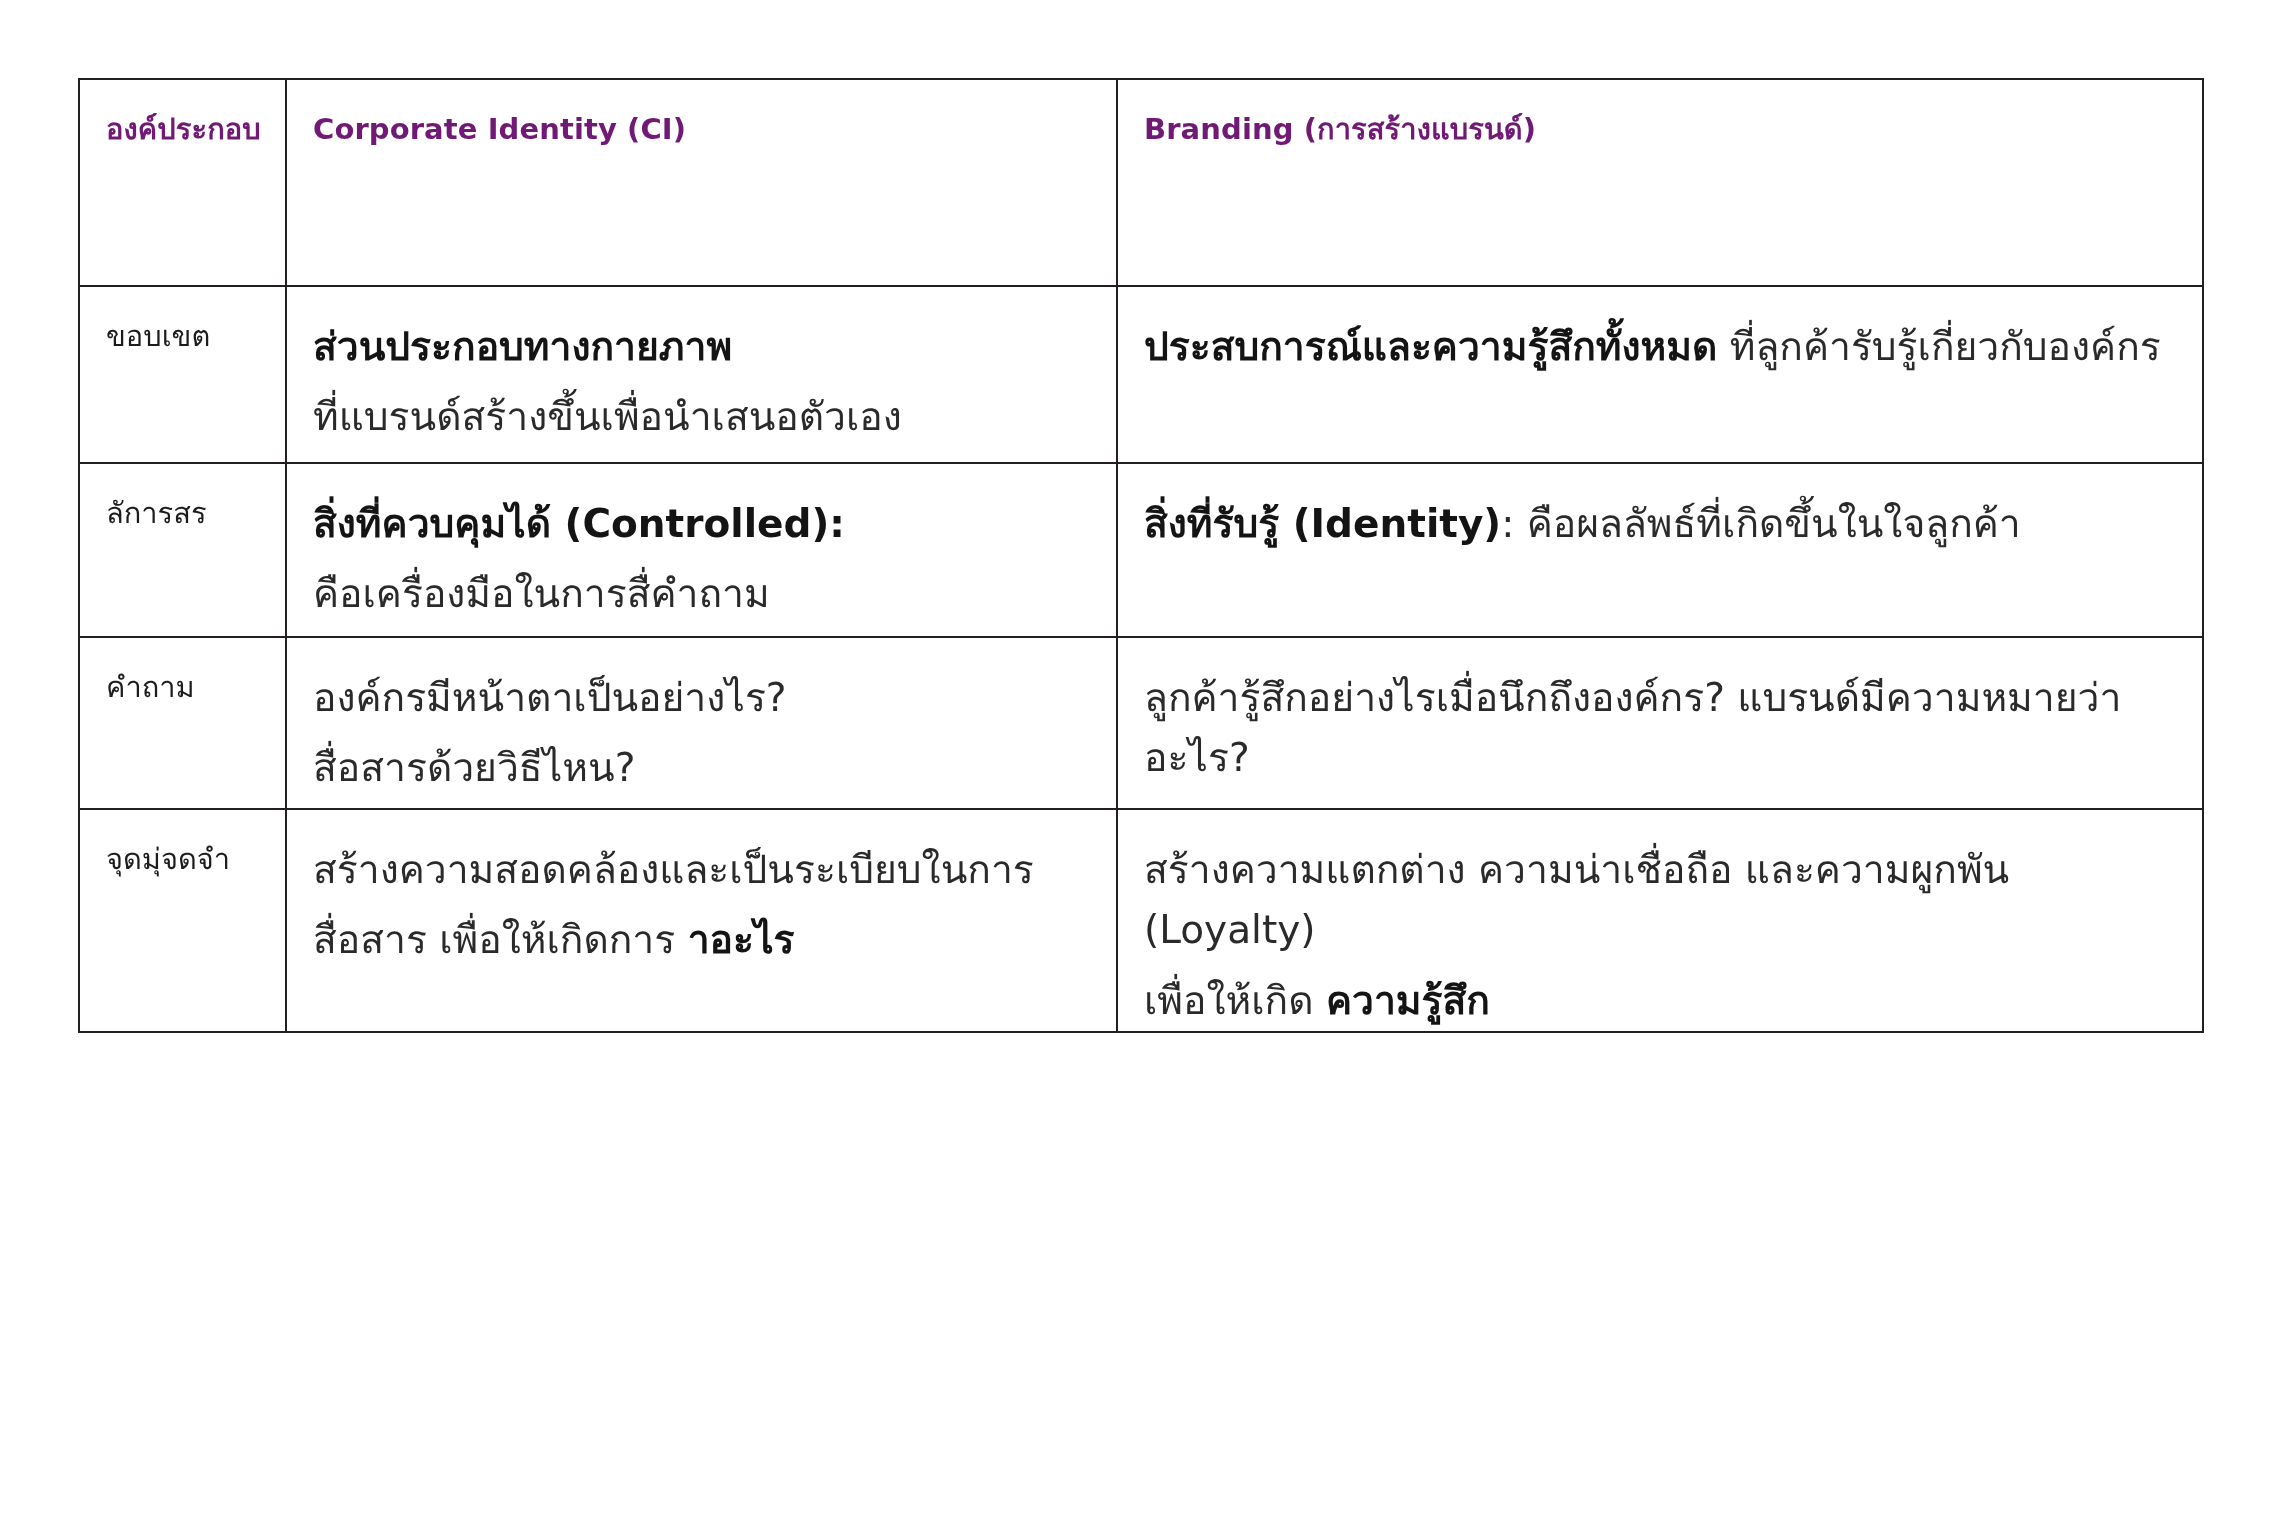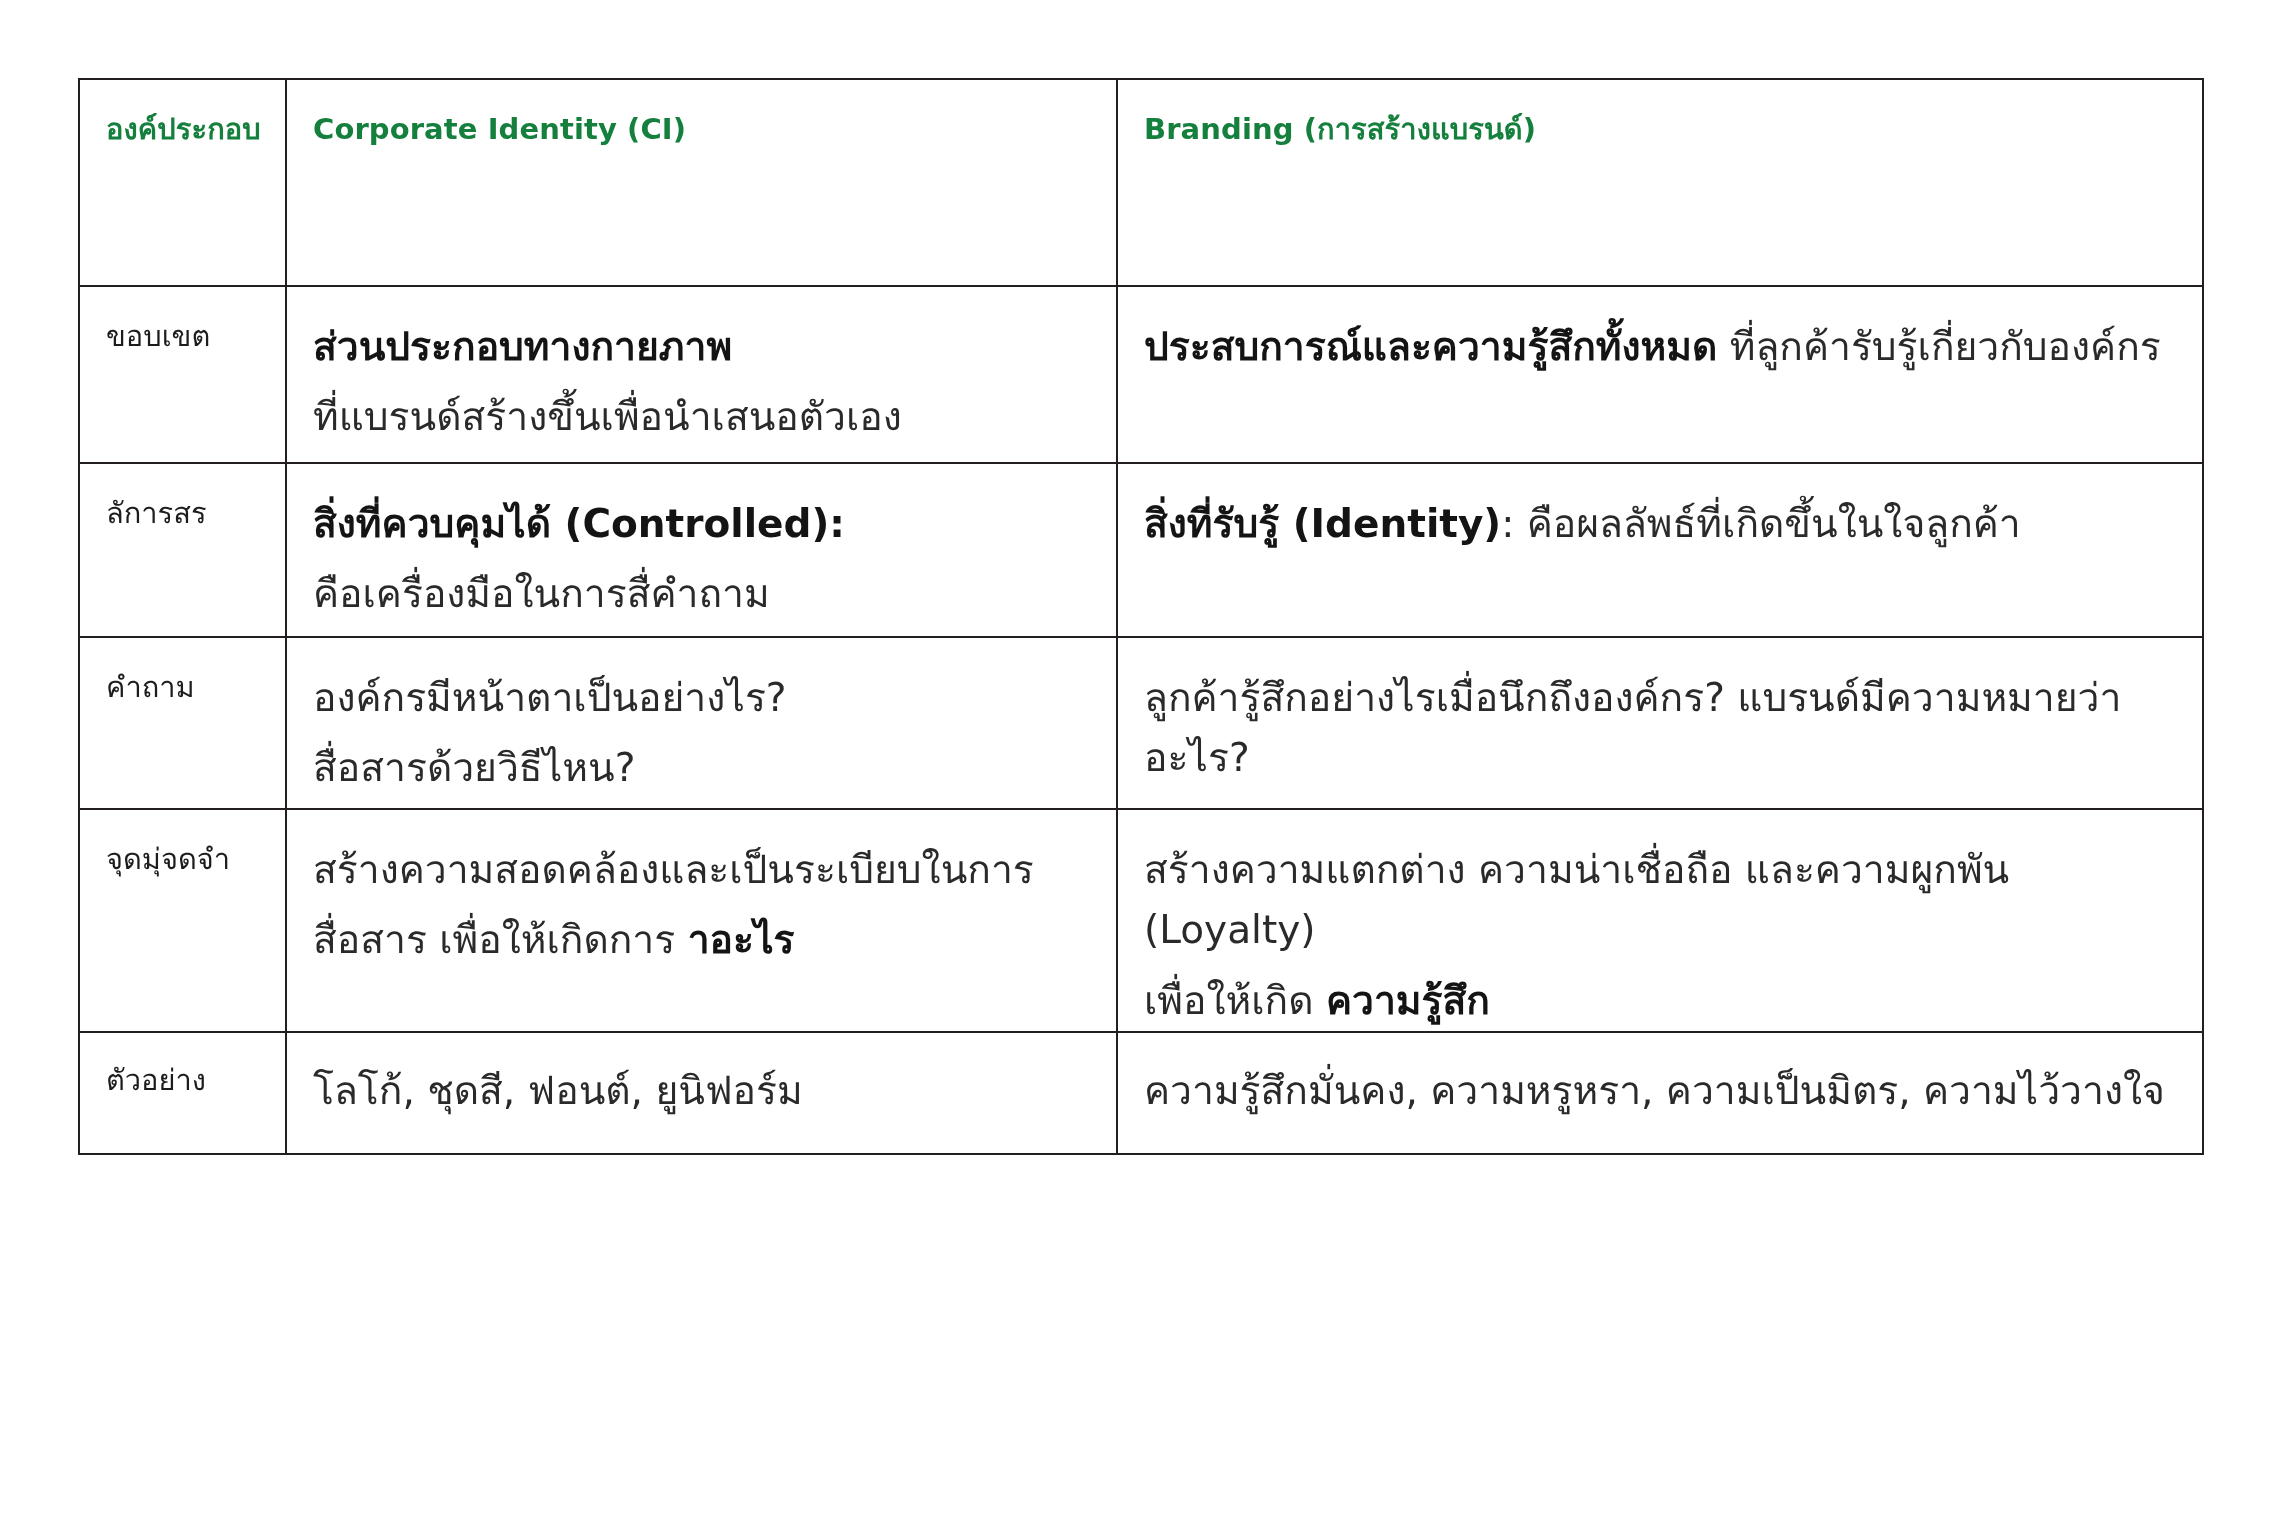--- a/index.html
+++ b/index.html
@@ -44,21 +44,21 @@
     height: 205px;
     vertical-align: top;
   }
   .cell-inner {
     padding: 30px 26px 0 26px;
     box-sizing: border-box;
   }
   .head-text {
     font-size: 29px;
     font-weight: bold;
-    color: #15803d;
+    color: #701a75;
     line-height: 1.35;
     letter-spacing: 0.1px;
     text-align: left;
     white-space: nowrap;
   }
   .aspect-label {
     font-size: 29px;
     font-weight: normal;
     color: #1c1c1c;
     line-height: 1.35;
@@ -183,32 +183,15 @@
               <div class="body-line"><span>สื่อสาร เพื่อให้เกิดการ </span><b>าอะไร</b></div>
             </div>
         </td>
         <td>
           <div class="cell-inner">
               <div class="body-line"><span>สร้างความแตกต่าง ความน่าเชื่อถือ และความผูกพัน (Loyalty)</span></div>
               <div class="body-line"><span>เพื่อให้เกิด </span><b>ความรู้สึก</b></div>
             </div>
         </td>
       </tr>
-      <tr class="row-example">
-        <td>
-          <div class="cell-inner">
-              <div class="aspect-label">ตัวอย่าง</div>
-            </div>
-        </td>
-        <td>
-          <div class="cell-inner">
-              <div class="body-line"><span>โลโก้, ชุดสี, ฟอนต์, ยูนิฟอร์ม</span></div>
-            </div>
-        </td>
-        <td>
-          <div class="cell-inner">
-              <div class="body-line"><span>ความรู้สึกมั่นคง, ความหรูหรา, ความเป็นมิตร, ความไว้วางใจ</span></div>
-            </div>
-        </td>
-      </tr>
     </tbody>
   </table>
 </div>
 
 </body></html>

